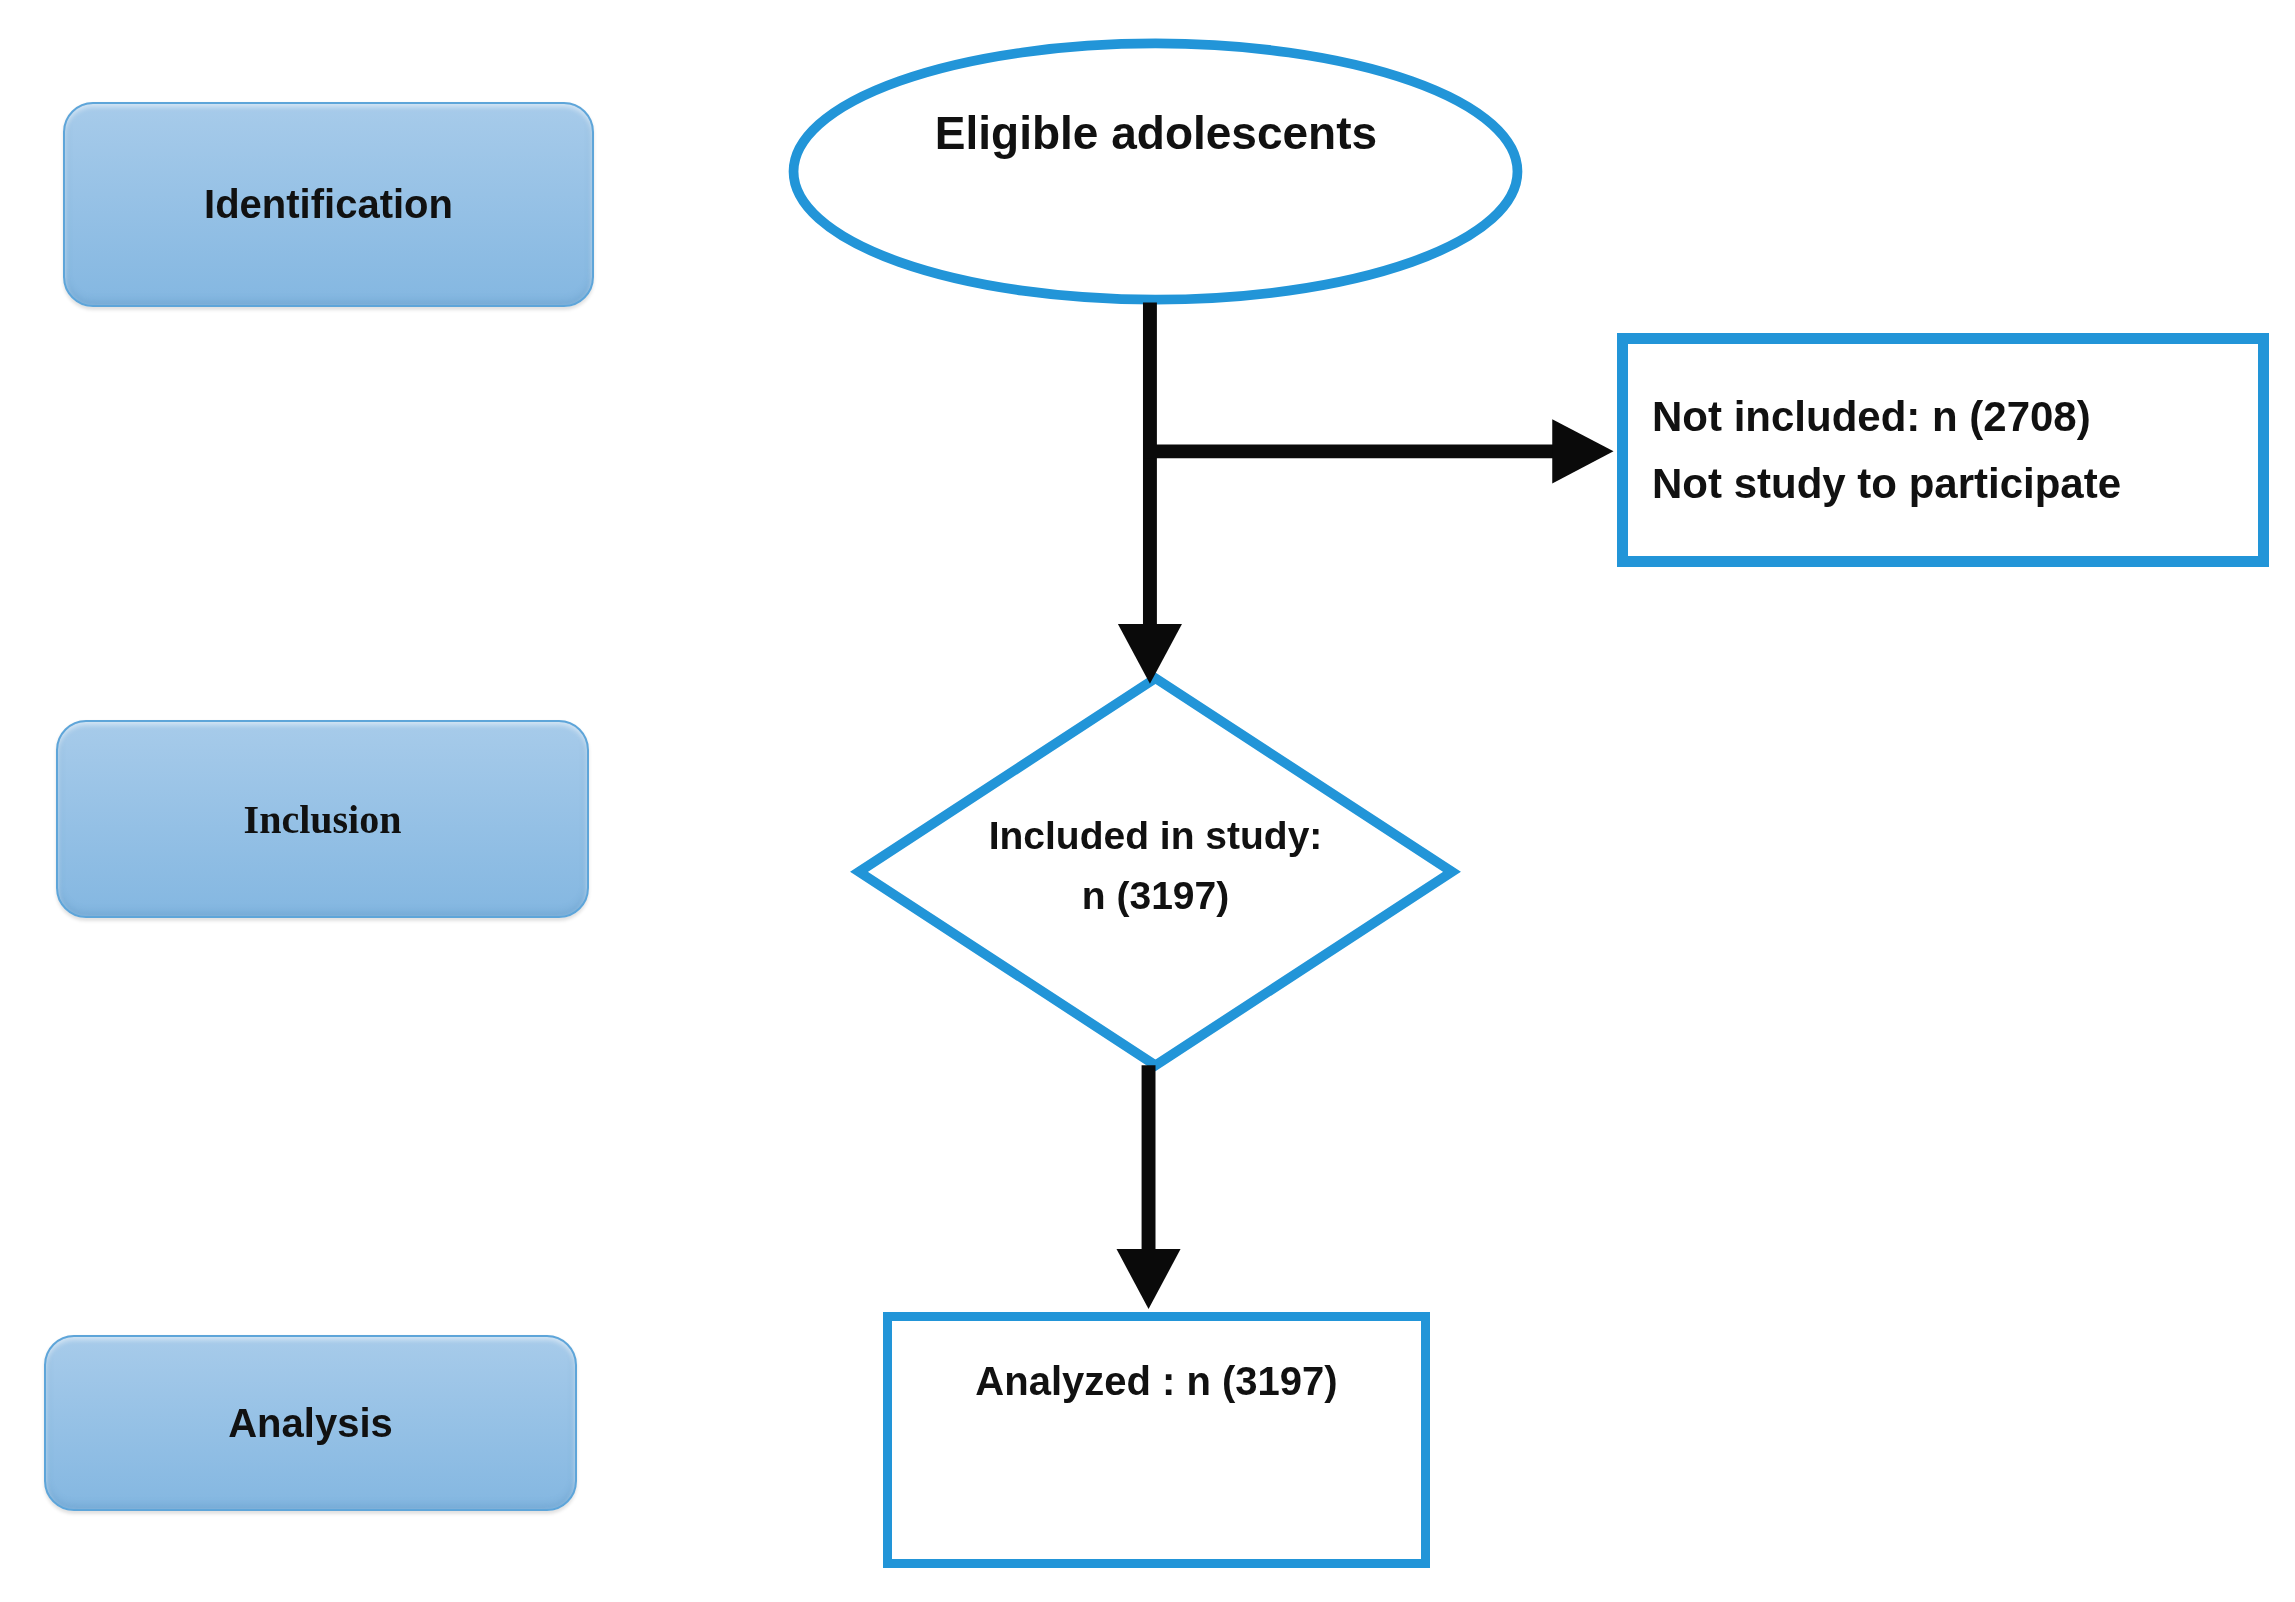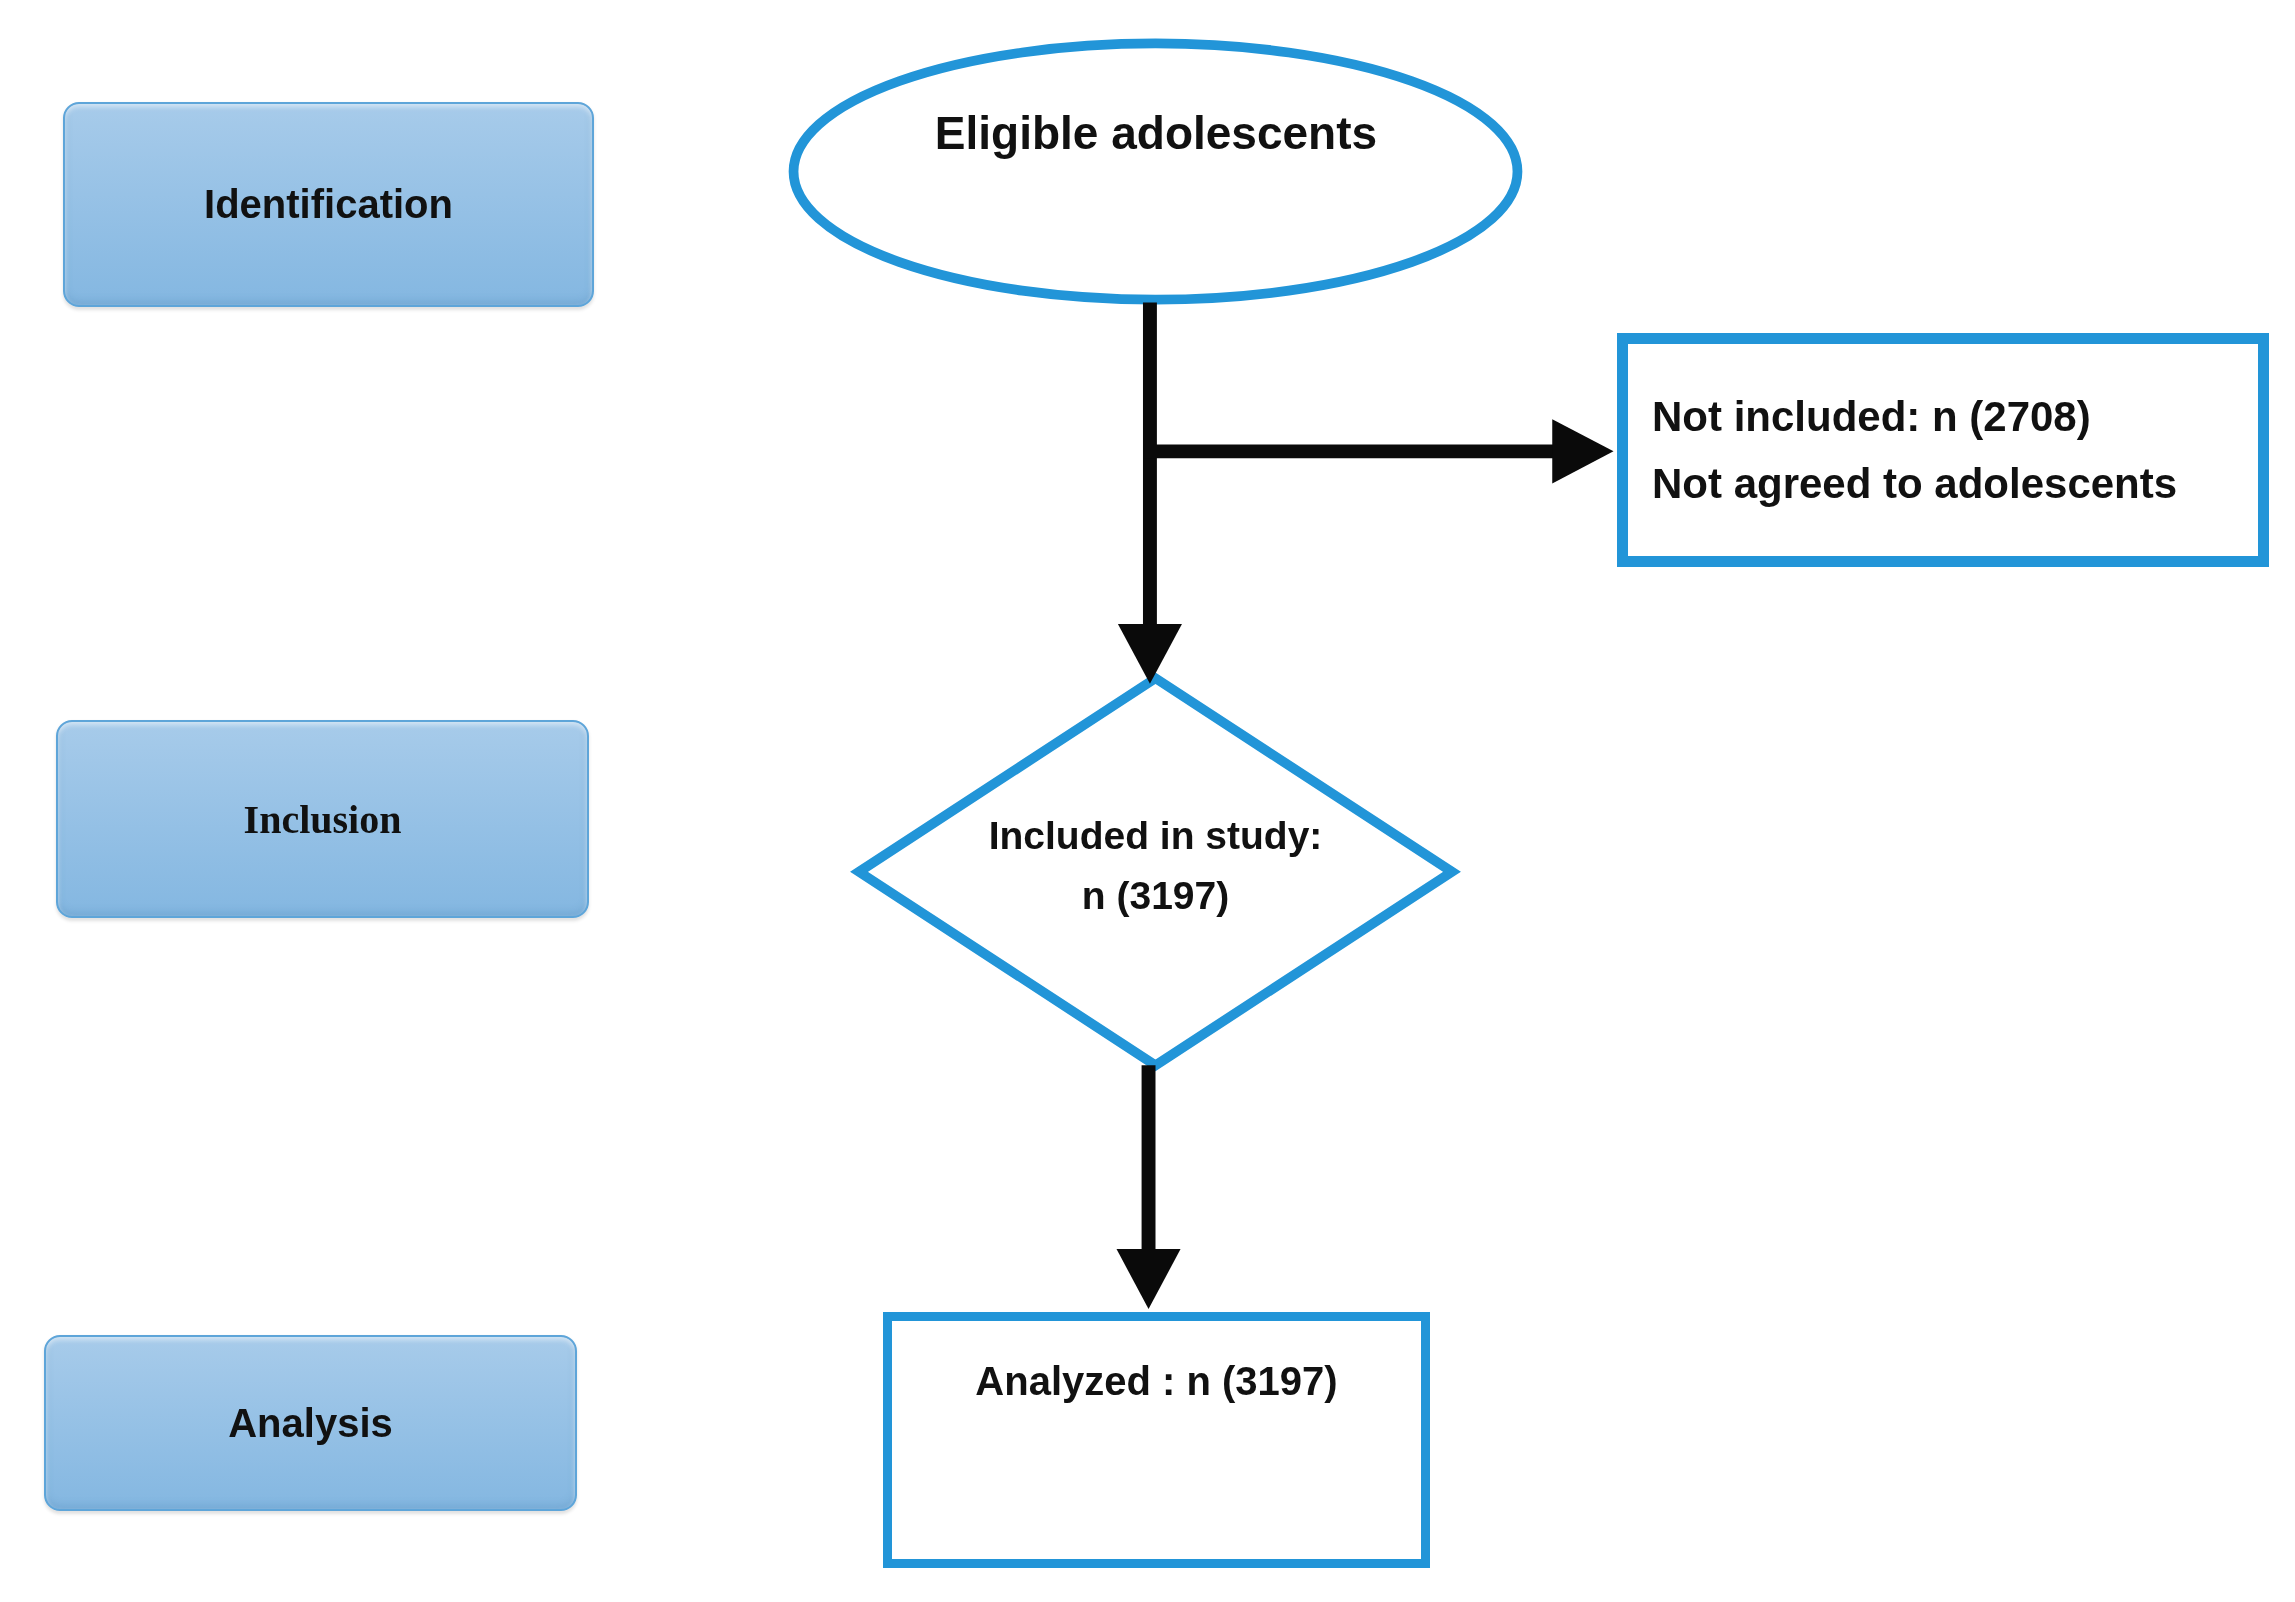--- a/index.html
+++ b/index.html
@@ -23,21 +23,21 @@
     color: var(--text);
     overflow: hidden;
   }
   .svg-layer { position: absolute; left: 0; top: 0; }
   .blue-shape { fill: #ffffff; stroke: var(--shape-stroke); stroke-width: 14; }
   .arrow-line { stroke: var(--arrow); stroke-width: 20; }
   .arrow-head { fill: var(--arrow); stroke: none; }
 
   .stage {
     position: absolute;
-    border-radius: 16px;
+    border-radius: 30px;
     border: 2.8px solid var(--stage-border);
     background: linear-gradient(180deg, var(--stage-fill-top) 0%, var(--stage-fill-bottom) 100%);
     box-shadow: inset 0 2.8px 5.6px rgba(255,255,255,0.55), inset 0 -4.2px 7px rgba(70,130,180,0.25), 0 2.1px 3.5px rgba(0,0,0,0.12);
     display: flex;
     align-items: center;
     justify-content: center;
     font-size: 40px;
   }
   #stage-identification { left: 63px;  top: 102px;  width: 531px; height: 205px; }
   #stage-inclusion      { left: 56px;  top: 720px; width: 533px; height: 198px; font-family: Liberation Serif, serif; }
@@ -99,21 +99,21 @@
   <div class="stage" id="stage-analysis">
     <span>Analysis</span>
   </div>
 
   <div class="node-text" id="eligible-text">
     <span>Eligible adolescents</span>
   </div>
 
   <div class="outline-box" id="notincluded-box">
     <span>Not included: n (2708)</span>
-    <span>Not agreed to adolescents</span>
+    <span>Not study to participate</span>
   </div>
 
   <div class="node-text" id="included-text">
     <span>Included in study:</span>
     <span>n (3197)</span>
   </div>
 
   <div class="outline-box" id="analyzed-box">
     <span>Analyzed : n (3197)</span>
   </div>

